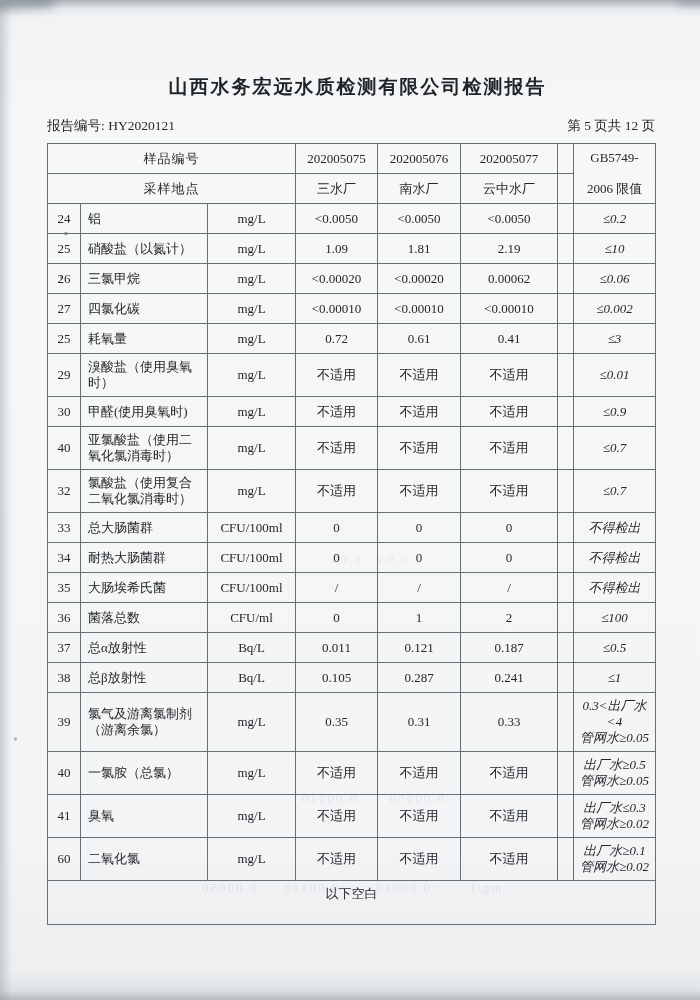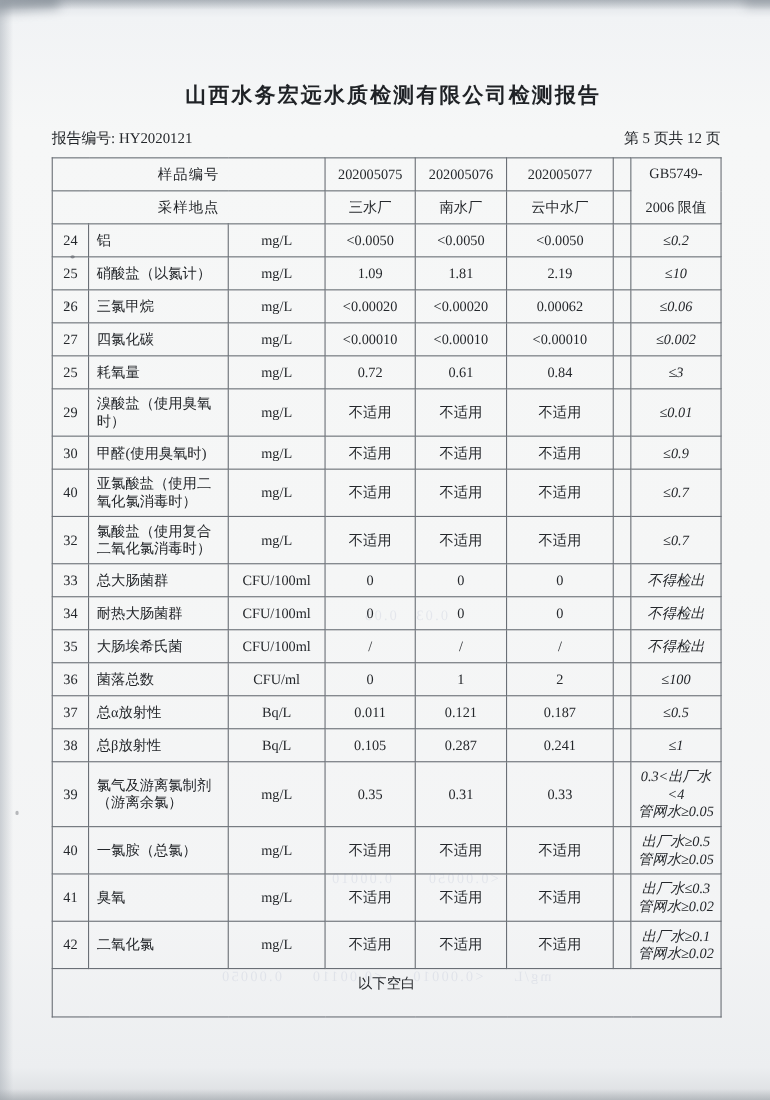--- a/index.html
+++ b/index.html
@@ -172,21 +172,21 @@
           <td class="td-limit">
             <div>≤0.002</div>
           </td>
         </tr>
         <tr>
           <td class="td-no">25</td>
           <td class="td-name">耗氧量</td>
           <td class="td-unit">mg/L</td>
           <td class="td-val">0.72</td>
           <td class="td-val">0.61</td>
-          <td class="td-val">0.84</td>
+          <td class="td-val">0.41</td>
           <td class="td-gap"></td>
           <td class="td-limit">
             <div>≤3</div>
           </td>
         </tr>
         <tr>
           <td class="td-no">29</td>
           <td class="td-name">溴酸盐（使用臭氧时）</td>
           <td class="td-unit">mg/L</td>
           <td class="td-val">不适用</td>
@@ -338,21 +338,21 @@
           <td class="td-val">不适用</td>
           <td class="td-val">不适用</td>
           <td class="td-val">不适用</td>
           <td class="td-gap"></td>
           <td class="td-limit">
             <div>出厂水≤0.3</div>
             <div>管网水≥0.02</div>
           </td>
         </tr>
         <tr>
-          <td class="td-no">42</td>
+          <td class="td-no">60</td>
           <td class="td-name">二氧化氯</td>
           <td class="td-unit">mg/L</td>
           <td class="td-val">不适用</td>
           <td class="td-val">不适用</td>
           <td class="td-val">不适用</td>
           <td class="td-gap"></td>
           <td class="td-limit">
             <div>出厂水≥0.1</div>
             <div>管网水≥0.02</div>
           </td>

